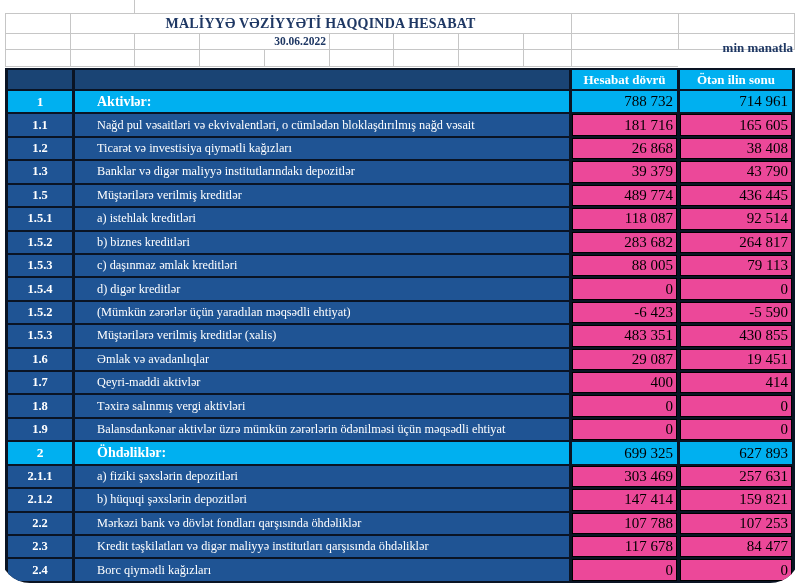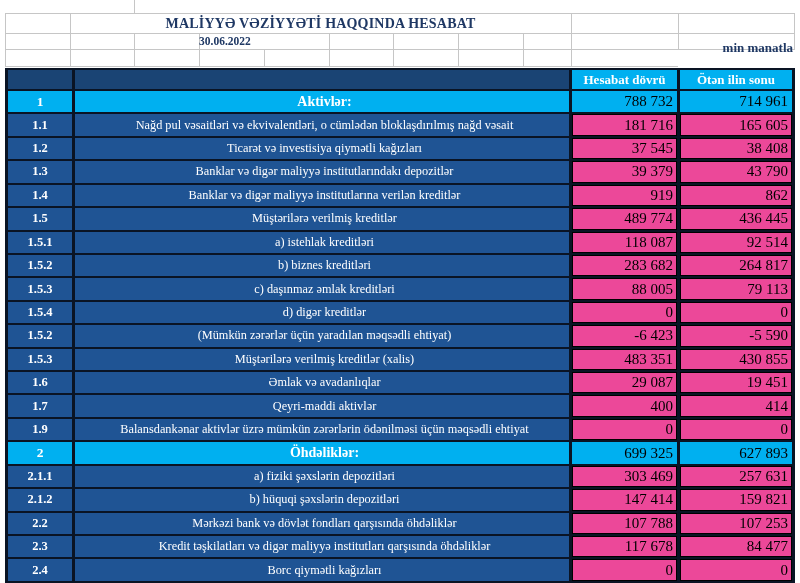--- a/index.html
+++ b/index.html
@@ -1,35 +1,35 @@
 <!DOCTYPE html>
 <html style="--accent_cyan: #00b0f0; --row_blue: #1f5494; --frame_navy: #0a1424; --header_cell_navy: #1a4474; --title_navy: #1f3864; --gridline_gray: #c6c6c6;"><head>
 <meta charset="utf-8">
 <style>
   html,body{margin:0;padding:0;}
   body{
     width:800px;height:583px;background:#ffffff;
     font-family:"Liberation Serif","DejaVu Serif",serif;
     overflow:hidden;
   }
-  .sheet{position:relative;width:800px;height:583px;overflow:hidden;background:#fff;}
+  .sheet{position:relative;width:800px;height:583px;overflow:hidden;background:#fff;border-radius:30px;}
 
   
   .gl{position:absolute;background:#c6c6c6;}
   .gl.h{height:1px;}
   .gl.v{width:1px;}
 
   .title{
     position:absolute;left:70px;top:13px;width:501px;height:20px;line-height:21px;
     text-align:center;font-weight:bold;font-size:14px;letter-spacing:.2px;
     color:var(--title_navy,#1f3864);white-space:nowrap;
   }
   .date{
     position:absolute;left:199px;top:32px;width:130px;height:17px;line-height:18px;
-    font-weight:bold;font-size:11.5px;color:var(--title_navy,#1f3864);
+    text-align:center;font-weight:bold;font-size:11.5px;color:var(--title_navy,#1f3864);padding-left:36px;
   }
   .unit{
     position:absolute;left:600px;top:39px;width:193px;height:18px;line-height:18px;
     text-align:right;font-weight:bold;font-size:13px;color:var(--title_navy,#1f3864);
   }
 
   .tablewrap{
     position:absolute;left:5px;top:68px;width:790px;height:515px;
     background:var(--frame_navy,#0a1424);overflow:hidden;
   }
@@ -42,21 +42,21 @@
   th.colhead{
     background:var(--accent_cyan,#00b0f0);color:#ffffff;
     font-weight:bold;font-size:13px;height:15px;text-align:center;
   }
   td.no{
     background:var(--row_blue,#1f5494);color:#ffffff;font-weight:bold;
     text-align:center;font-size:12.5px;
   }
   td.label{
     background:var(--row_blue,#1f5494);color:#ffffff;
-    text-align:center;font-size:12.3px;padding-left:5px;
+    text-align:left;font-size:12.3px;padding-left:22px;
   }
   td.val{
     background:#ec4899;color:#000000;text-align:right;
     font-size:15px;padding-right:3px;border:1px solid #000000;
   }
   tr.section td.no{background:var(--accent_cyan,#00b0f0);font-size:13.5px;}
   tr.section td.label{background:var(--accent_cyan,#00b0f0);font-weight:bold;font-size:14px;}
   tr.section td.val{background:var(--accent_cyan,#00b0f0);border-color:var(--accent_cyan,#00b0f0);margin-top:28px;}
 </style>
 </head>
@@ -113,36 +113,30 @@
           </tr>
           <tr class="">
             <td class="no">1.1</td>
             <td class="label">Nağd pul vəsaitləri və  ekvivalentləri, o cümlədən bloklaşdırılmış nağd vəsait</td>
             <td class="val">181 716</td>
             <td class="val">165 605</td>
           </tr>
           <tr class="">
             <td class="no">1.2</td>
             <td class="label">Ticarət və investisiya qiymətli kağızları</td>
-            <td class="val">37 545</td>
+            <td class="val">26 868</td>
             <td class="val">38 408</td>
           </tr>
           <tr class="">
             <td class="no">1.3</td>
             <td class="label">Banklar və digər maliyyə institutlarındakı depozitlər</td>
             <td class="val">39 379</td>
             <td class="val">43 790</td>
           </tr>
           <tr class="">
-            <td class="no">1.4</td>
-            <td class="label">Banklar və digər maliyyə institutlarına verilən kreditlər</td>
-            <td class="val">919</td>
-            <td class="val">862</td>
-          </tr>
-          <tr class="">
             <td class="no">1.5</td>
             <td class="label">Müştərilərə verilmiş kreditlər</td>
             <td class="val">489 774</td>
             <td class="val">436 445</td>
           </tr>
           <tr class="">
             <td class="no">1.5.1</td>
             <td class="label">a) istehlak kreditləri</td>
             <td class="val">118 087</td>
             <td class="val">92 514</td>
@@ -181,20 +175,26 @@
             <td class="no">1.6</td>
             <td class="label">Əmlak və avadanlıqlar</td>
             <td class="val">29 087</td>
             <td class="val">19 451</td>
           </tr>
           <tr class="">
             <td class="no">1.7</td>
             <td class="label">Qeyri-maddi aktivlər</td>
             <td class="val">400</td>
             <td class="val">414</td>
+          </tr>
+          <tr class="">
+            <td class="no">1.8</td>
+            <td class="label">Təxirə salınmış vergi aktivləri</td>
+            <td class="val">0</td>
+            <td class="val">0</td>
           </tr>
           <tr class="">
             <td class="no">1.9</td>
             <td class="label">Balansdankənar aktivlər üzrə mümkün zərərlərin ödənilməsi üçün məqsədli ehtiyat</td>
             <td class="val">0</td>
             <td class="val">0</td>
           </tr>
           <tr class="section">
             <td class="no">2</td>
             <td class="label">Öhdəliklər:</td>

